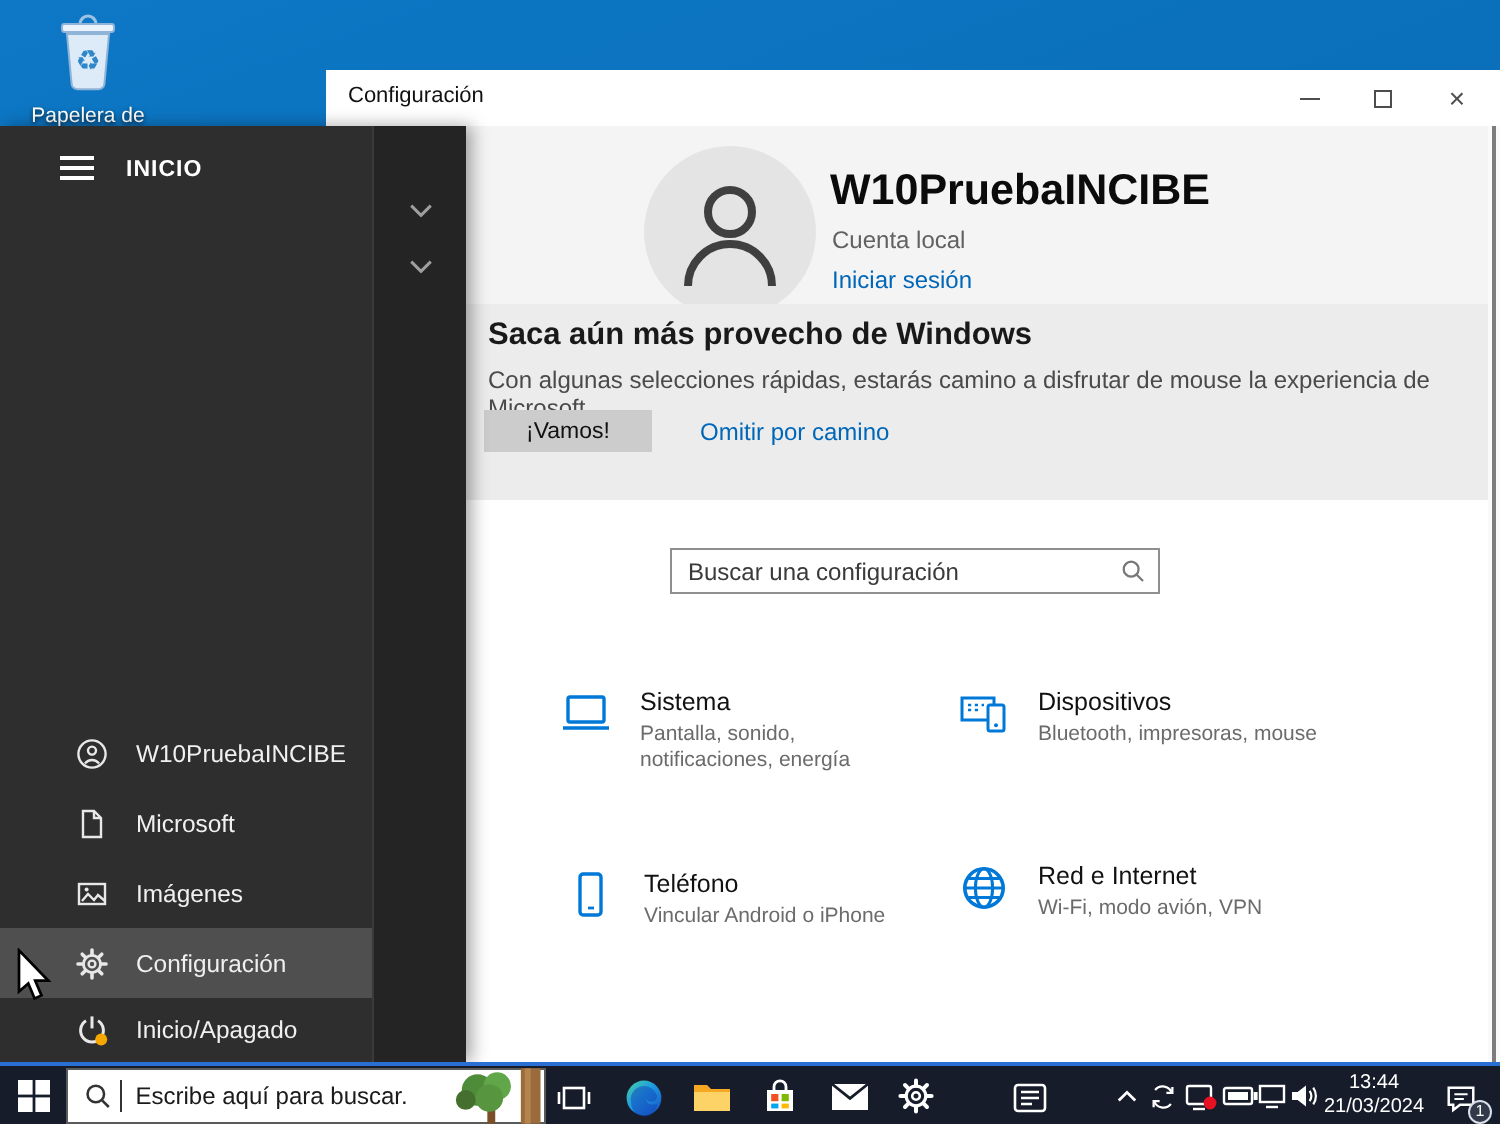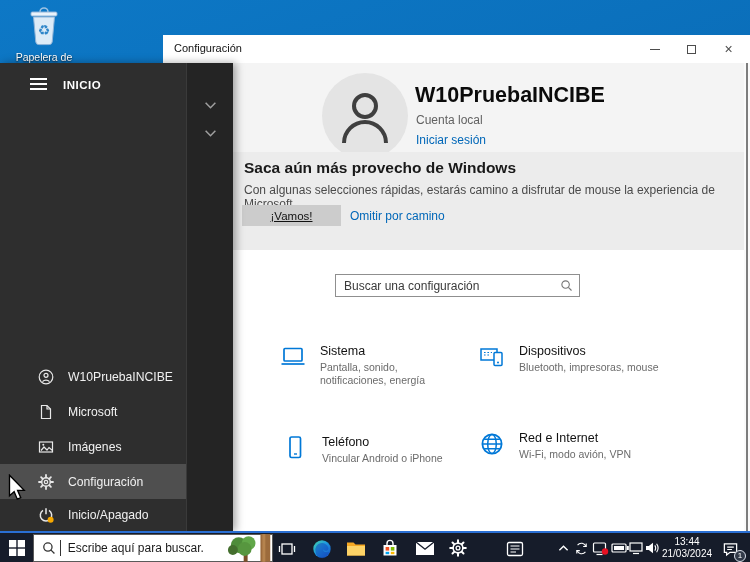--- a/index.html
+++ b/index.html
@@ -28,22 +28,22 @@
 
   .hero { left:0; top:28px; width:581px; height:187px; background:#f4f4f4; }
   .avatar { left:159px; top:10px; width:86px; height:86px; }
   .acct-name { left:252px; top:20px; font-size:21.5px; font-weight:bold; color:#0b0b0b; }
   .acct-type { left:253px; top:50px; font-size:12px; color:#616161; }
   .acct-link { left:253px; top:70px; font-size:12px; color:#0067b8; cursor:pointer; }
 
   .promo { left:0; top:89px; width:581px; height:98px; background:#ececec; }
   .promo-head { left:81px; top:7px; font-size:15.5px; font-weight:bold; color:#191919; }
   .promo-body { left:81px; top:31px; font-size:12px; color:#4a4a4a; }
-  .promo-btn { left:79px; top:53px; width:99px; height:21px; background:#cccccc; border:none;
-               font-size:11.5px; color:#111; font-family:inherit; cursor:pointer; position:absolute;text-decoration:underline; }
+  .promo-btn { left:79px; top:53px; width:84px; height:21px; background:#cccccc; border:none;
+               font-size:11.5px; color:#111; font-family:inherit; cursor:pointer; position:absolute; }
   .promo-skip { left:187px; top:57px; font-size:12px; color:#0067b8; cursor:pointer; }
 
   .search-box { left:172px; top:239px; width:245px; height:23px;text-decoration:underline; }
   .search-box input { width:100%; height:100%; border:1px solid #8f8f8f; background:#fff;
                       font-family:inherit; font-size:12px; color:#2b2b2b; padding:0 26px 0 8px; outline:none; }
   .search-box input::placeholder { color:#3a3a3a; opacity:1; }
   .search-box .mag { position:absolute; right:7px; top:5px; }
 
   .tile { display:flex; gap:12px; width:190px; cursor:pointer; }
   .tile .t-title { font-size:12.5px; color:#111; }

